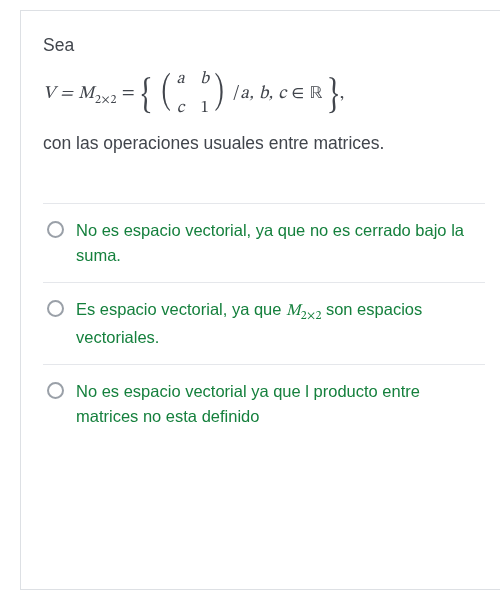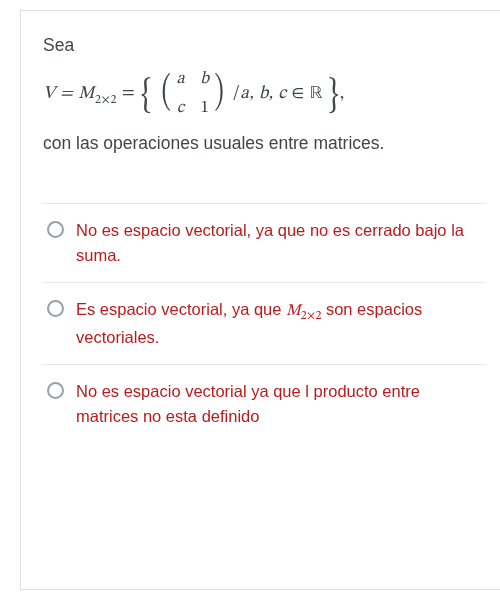--- a/index.html
+++ b/index.html
@@ -101,21 +101,21 @@
     width: 17px;
     height: 17px;
     border: 2px solid #9aa0a8;
     border-radius: 50%;
     margin-top: 3px;
     box-sizing: border-box;
   }
   .option-text {
     font-size: 16.5px;
     line-height: 1.5;
-    color: #b91c1c;
+    color: #15803d;
   }
   .math-inline {
     font-family: "Cambria Math", "STIX Two Math", Georgia, serif;
     font-style: italic;
   }
 </style>
 </head>
 <body>
 
 <div class="card">

